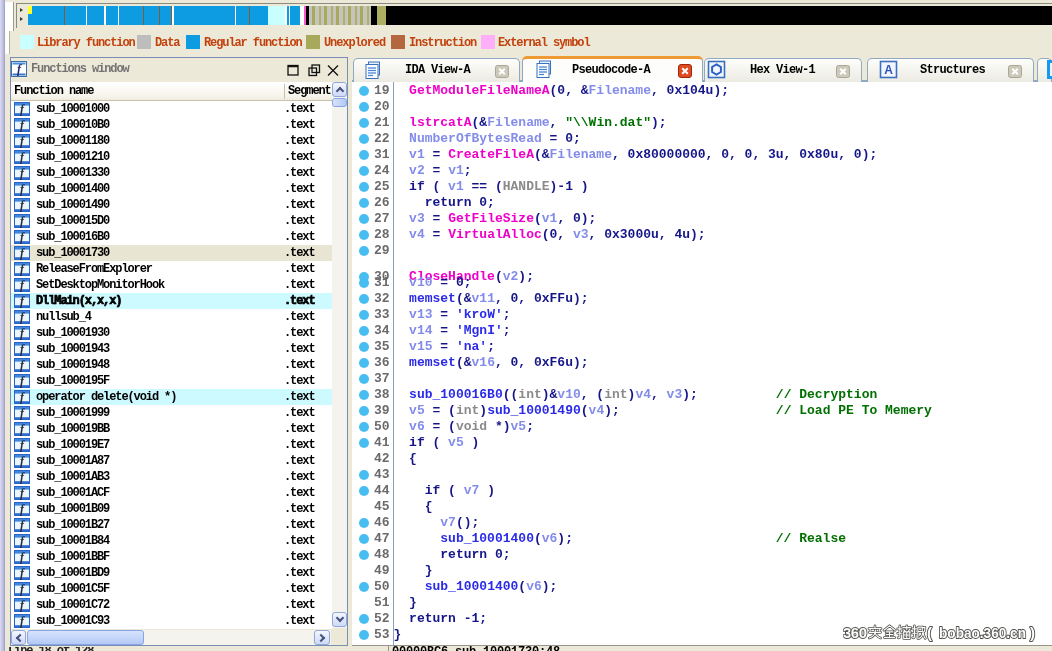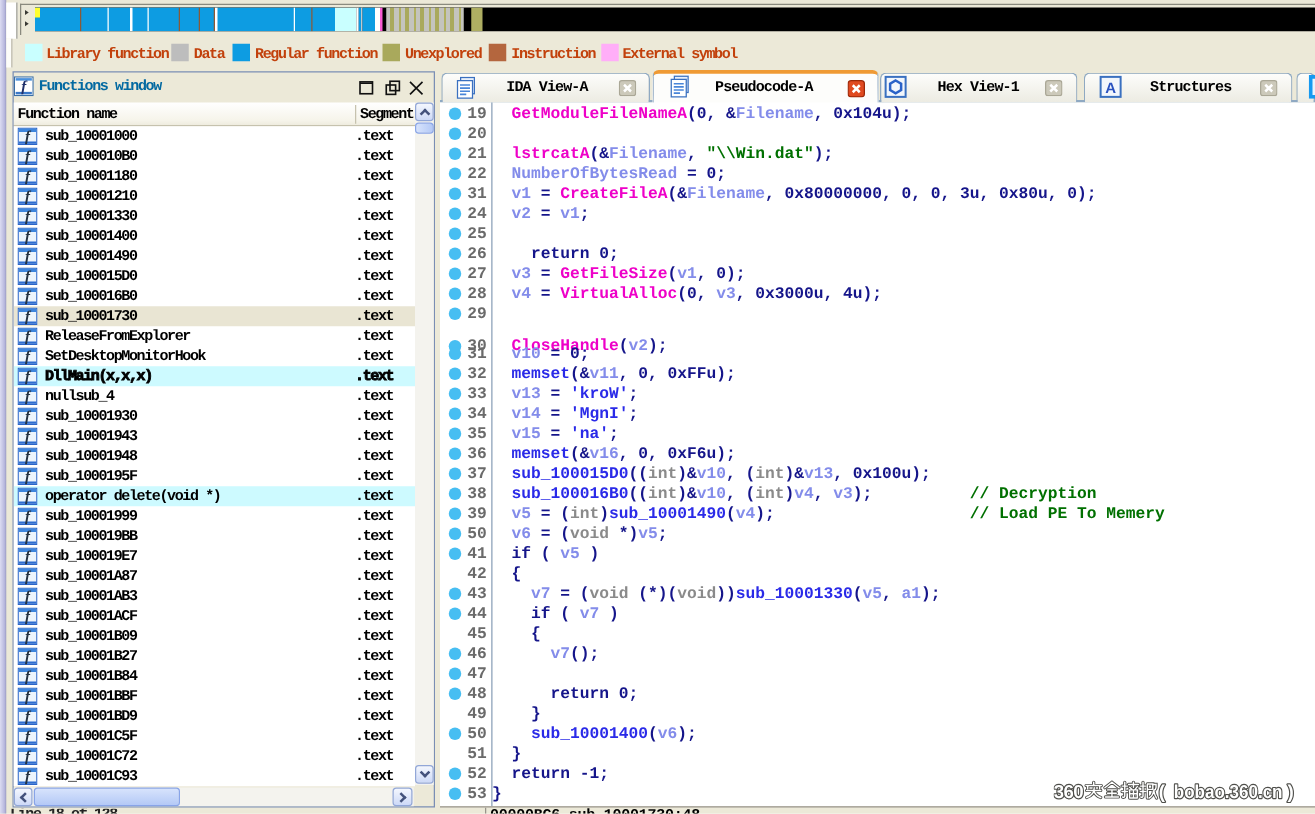--- a/index.html
+++ b/index.html
@@ -11,21 +11,21 @@
 #bandfr{position:absolute;left:16px;top:3px;width:1036px;height:25px;border-top:1px solid #8a8a7e;border-left:1px solid #8a8a7e;background:#ece9d8}
 #band{position:absolute;left:28px;top:6px;width:1024px;height:19px;background:#000;overflow:hidden}
 .bs{position:absolute;top:0;height:19px;display:block}
 .arr{position:absolute;width:0;height:0;border-top:2px solid transparent;border-bottom:2px solid transparent;border-left:3px solid #3a3a34}
 
 .lsq{position:absolute;top:35px;width:14px;height:14px;display:block}
 .ltx{position:absolute;top:36px;font-family:"Liberation Mono",monospace;font-size:12px;font-weight:bold;letter-spacing:-1.1px;color:#c2410c;white-space:pre}
 
 #panel{position:absolute;left:10px;top:57px;width:338px;height:589px;background:#ece9d8;border:1px solid #7a8eb4}
 #ptitle{position:absolute;left:10px;top:58px;width:336px;height:23px}
-#ptitle .cap{position:absolute;left:21px;top:4px;font-family:"Liberation Mono",monospace;font-size:12px;font-weight:bold;letter-spacing:-1.1px;color:#0369a1}
+#ptitle .cap{position:absolute;left:21px;top:4px;font-family:"Liberation Mono",monospace;font-size:12px;font-weight:bold;letter-spacing:-1.1px;color:#737373}
 #phead{position:absolute;left:11px;top:82px;width:321px;height:19px;background:linear-gradient(#ffffff,#f6f4ea 80%,#efecdf);border-bottom:1px solid #c6c2ae}
 #phead .h1{position:absolute;left:3px;top:2px;font-family:"Liberation Mono",monospace;font-size:12px;font-weight:bold;letter-spacing:-1.1px}
 #phead .h2{position:absolute;left:277px;top:2px;font-family:"Liberation Mono",monospace;font-size:12px;font-weight:bold;letter-spacing:-1.1px}
 #phead .sep{position:absolute;left:273px;top:2px;width:1px;height:15px;background:#c6c2ae}
 #plist{position:absolute;left:11px;top:101px;width:321px;height:528px;background:#fff;overflow:hidden}
 .row{position:absolute;left:0;width:321px;height:16px}
 .rtan{background:#e9e5d3}
 .rcyan{background:#cdfaff}
 .rbold .nm,.rbold .sg{font-weight:bold;-webkit-text-stroke:0.7px #000}
 .fi{position:absolute;left:2.5px;top:1px;width:16px;height:14px}
@@ -572,20 +572,21 @@
     <pre class="ct">  <span class="v">v1</span> = <span class="m">CreateFileA</span>(&amp;<span class="v">Filename</span>, 0x80000000, 0, 0, 3u, 0x80u, 0);</pre>
   </div>
 <div class="cl" style="top:163px">
     <i class="bp"></i>
     <span class="ln">24</span>
     <pre class="ct">  <span class="v">v2</span> = <span class="v">v1</span>;</pre>
   </div>
 <div class="cl" style="top:179px">
     <i class="bp"></i>
     <span class="ln">25</span>
+    <pre class="ct">  if ( <span class="v">v1</span> == (<span class="t">HANDLE</span>)-1 )</pre>
   </div>
 <div class="cl" style="top:195px">
     <i class="bp"></i>
     <span class="ln">26</span>
     <pre class="ct">    return 0;</pre>
   </div>
 <div class="cl" style="top:211px">
     <i class="bp"></i>
     <span class="ln">27</span>
     <pre class="ct">  <span class="v">v3</span> = <span class="m">GetFileSize</span>(<span class="v">v1</span>, 0);</pre>
@@ -630,21 +631,20 @@
     <pre class="ct">  <span class="v">v15</span> = <span class="b">'na'</span>;</pre>
   </div>
 <div class="cl" style="top:355px">
     <i class="bp"></i>
     <span class="ln">36</span>
     <pre class="ct">  <span class="b">memset</span>(&amp;<span class="v">v16</span>, 0, 0xF6u);</pre>
   </div>
 <div class="cl" style="top:371px">
     <i class="bp"></i>
     <span class="ln">37</span>
-    <pre class="ct">  <span class="b">sub_100015D0</span>((<span class="t">int</span>)&amp;<span class="v">v10</span>, (<span class="t">int</span>)&amp;<span class="v">v13</span>, 0x100u);</pre>
   </div>
 <div class="cl" style="top:387px">
     <i class="bp"></i>
     <span class="ln">38</span>
     <pre class="ct">  <span class="b">sub_100016B0</span>((<span class="t">int</span>)&amp;<span class="v">v10</span>, (<span class="t">int</span>)<span class="v">v4</span>, <span class="v">v3</span>);          <span class="g">// Decryption</span></pre>
   </div>
 <div class="cl" style="top:403px">
     <i class="bp"></i>
     <span class="ln">39</span>
     <pre class="ct">  <span class="v">v5</span> = (<span class="t">int</span>)<span class="b">sub_10001490</span>(<span class="v">v4</span>);                    <span class="g">// Load PE To Memery</span></pre>
@@ -659,39 +659,39 @@
     <span class="ln">41</span>
     <pre class="ct">  if ( <span class="v">v5</span> )</pre>
   </div>
 <div class="cl" style="top:451px">
     <span class="ln">42</span>
     <pre class="ct">  {</pre>
   </div>
 <div class="cl" style="top:467px">
     <i class="bp"></i>
     <span class="ln">43</span>
-    <pre class="ct">    <span class="v">v7</span> = (<span class="t">void</span> (*)(<span class="t">void</span>))<span class="b">sub_10001330</span>(<span class="v">v5</span>, <span class="v">a1</span>);</pre>
   </div>
 <div class="cl" style="top:483px">
     <i class="bp"></i>
     <span class="ln">44</span>
     <pre class="ct">    if ( <span class="v">v7</span> )</pre>
   </div>
 <div class="cl" style="top:499px">
     <span class="ln">45</span>
     <pre class="ct">    {</pre>
   </div>
 <div class="cl" style="top:515px">
     <i class="bp"></i>
     <span class="ln">46</span>
     <pre class="ct">      <span class="v">v7</span>();</pre>
   </div>
 <div class="cl" style="top:531px">
     <i class="bp"></i>
     <span class="ln">47</span>
+    <pre class="ct">      <span class="b">sub_10001400</span>(<span class="v">v6</span>);                          <span class="g">// Realse</span></pre>
   </div>
 <div class="cl" style="top:547px">
     <i class="bp"></i>
     <span class="ln">48</span>
     <pre class="ct">      return 0;</pre>
   </div>
 <div class="cl" style="top:563px">
     <span class="ln">49</span>
     <pre class="ct">    }</pre>
   </div>

